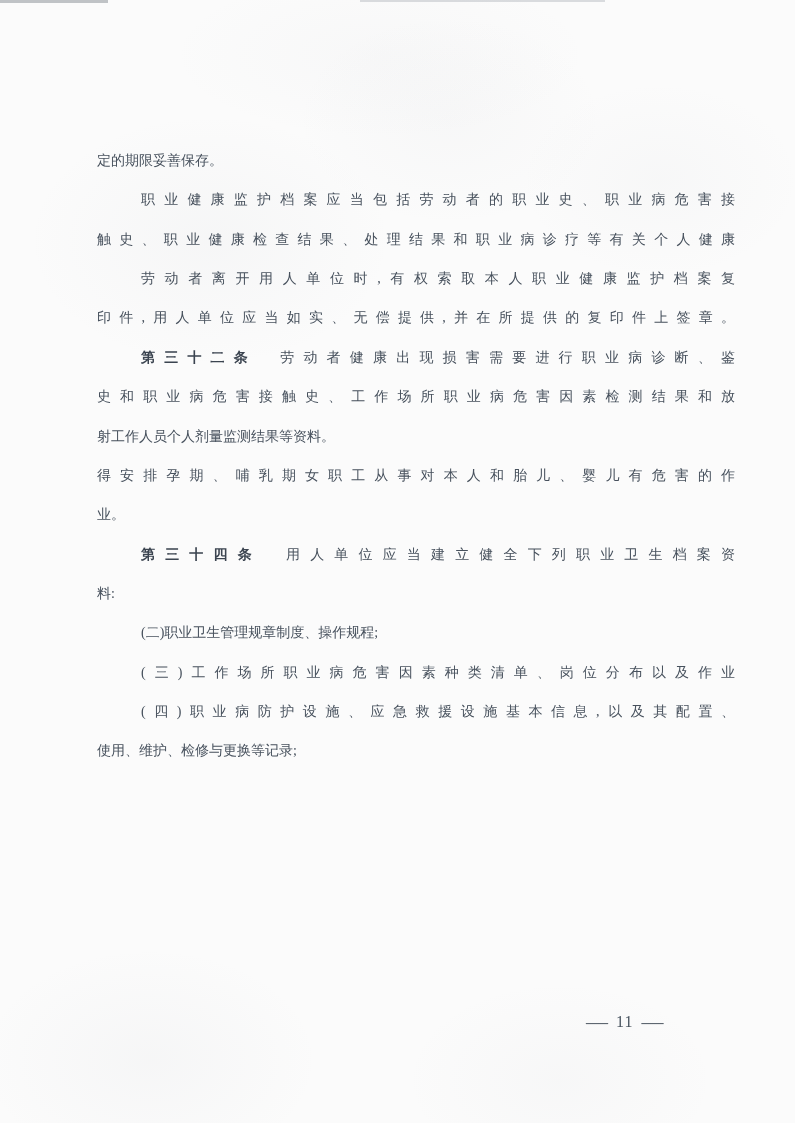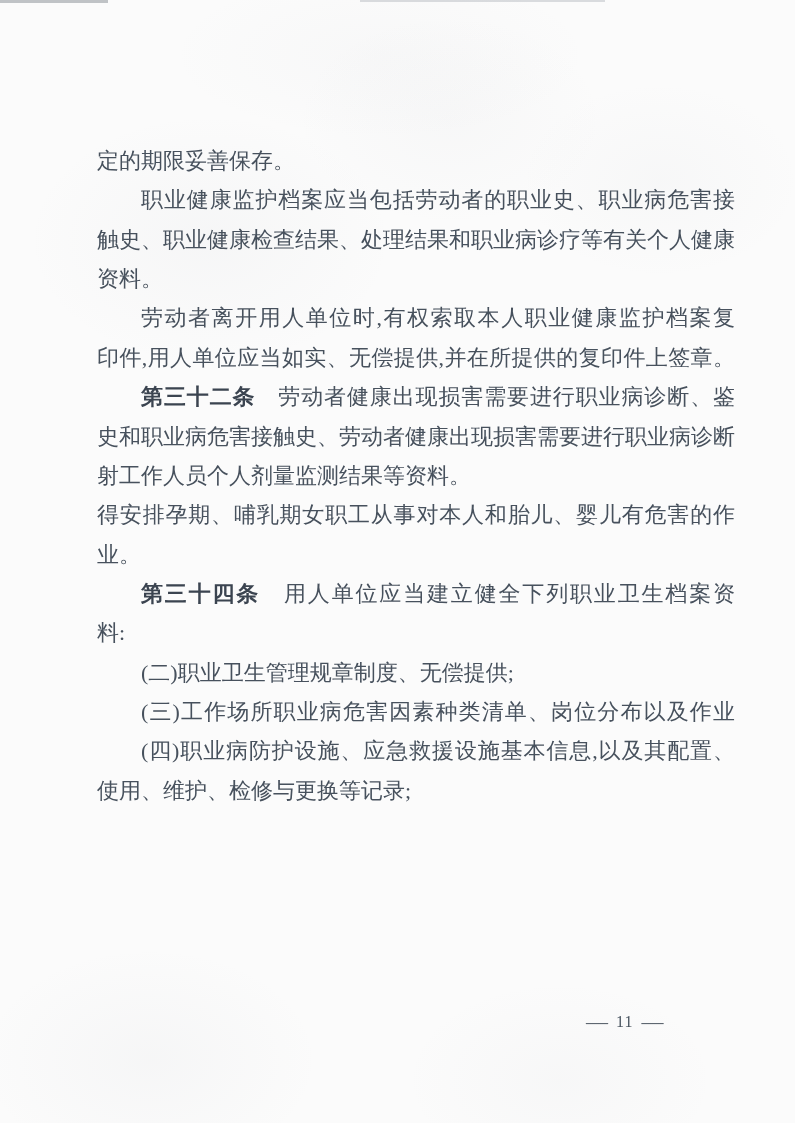--- a/index.html
+++ b/index.html
@@ -34,21 +34,21 @@
   .doc-body {
     position: absolute;
     left: 97px;
     top: 141px;
     width: 638px;
     color: #47515d;
   }
   .line {
     height: 39.36px;
     line-height: 39.36px;
-    font-size: 22px;
+    font-size: 14px;
     white-space: nowrap;
     text-align: left;
   }
   .line.justify {
     white-space: normal;
     text-align: justify;
     text-align-last: justify;
     text-justify: inter-character;
   }
   .line.indent {
@@ -87,31 +87,30 @@
 
 <div class="page">
 
   <div class="scan-strip-a"></div>
   <div class="scan-strip-b"></div>
 
   <div class="doc-body">
       <div class="line">定的期限妥善保存。</div>
       <div class="line justify indent">职业健康监护档案应当包括劳动者的职业史、职业病危害接</div>
       <div class="line justify">触史、职业健康检查结果、处理结果和职业病诊疗等有关个人健康</div>
-      <div class="line">资料。</div>
       <div class="line justify indent">劳动者离开用人单位时,有权索取本人职业健康监护档案复</div>
       <div class="line justify">印件,用人单位应当如实、无偿提供,并在所提供的复印件上签章。</div>
       <div class="line justify indent"><span class="art-num">第三十二条</span>　劳动者健康出现损害需要进行职业病诊断、鉴</div>
-      <div class="line justify">史和职业病危害接触史、劳动者健康出现损害需要进行职业病诊断</div>
+      <div class="line justify">史和职业病危害接触史、工作场所职业病危害因素检测结果和放</div>
       <div class="line">射工作人员个人剂量监测结果等资料。</div>
       <div class="line justify">得安排孕期、哺乳期女职工从事对本人和胎儿、婴儿有危害的作</div>
       <div class="line">业。</div>
       <div class="line justify indent"><span class="art-num">第三十四条</span>　用人单位应当建立健全下列职业卫生档案资</div>
       <div class="line">料:</div>
-      <div class="line indent">(二)职业卫生管理规章制度、无偿提供;</div>
+      <div class="line indent">(二)职业卫生管理规章制度、操作规程;</div>
       <div class="line justify indent">(三)工作场所职业病危害因素种类清单、岗位分布以及作业</div>
       <div class="line justify indent">(四)职业病防护设施、应急救援设施基本信息,以及其配置、</div>
       <div class="line">使用、维护、检修与更换等记录;</div>
     </div>
 
   <div class="footer">
     <span class="dash">—</span>
     <span class="page-num">11</span>
     <span class="dash">—</span>
   </div>

